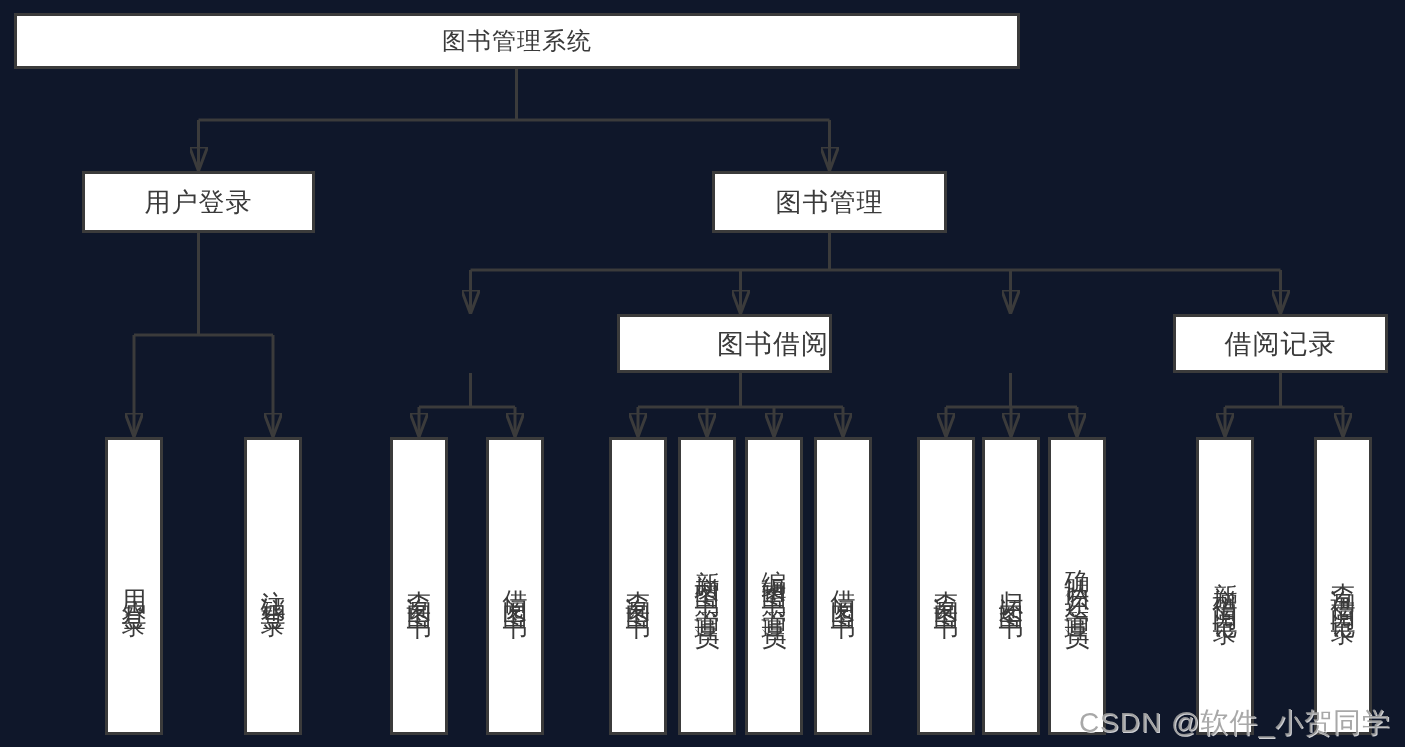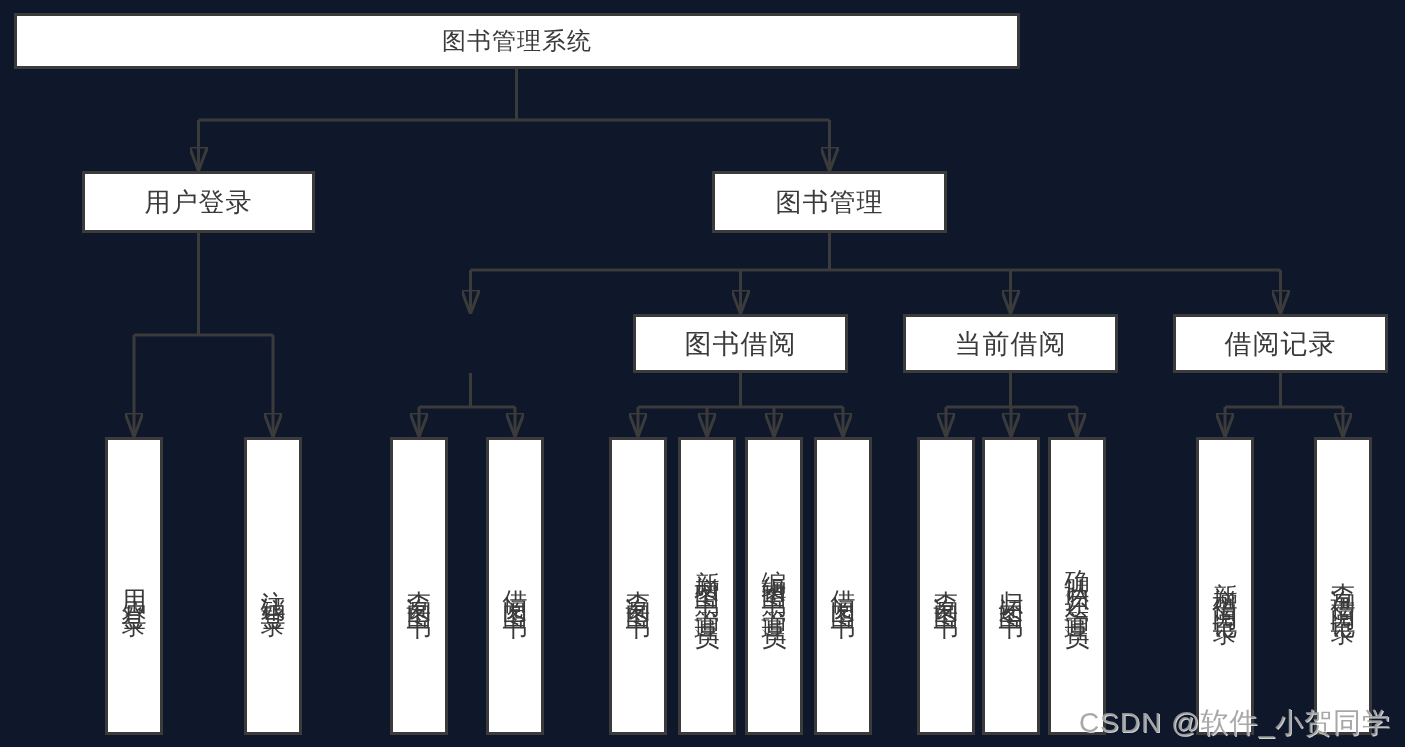--- a/index.html
+++ b/index.html
@@ -135,25 +135,22 @@
     <span>图书管理系统</span>
   </div>
 
   <div class="node lvl2" style="left:82px; width:233px;">
     <span>用户登录</span>
   </div>
   <div class="node lvl2" style="left:712px; width:235px;">
     <span>图书管理</span>
   </div>
 
-  <div class="node lvl3" style="left:633px;">
+  <div class="node lvl3" style="left:617px;justify-content:flex-end;">
     <span>图书借阅</span>
-  </div>
-  <div class="node lvl3" style="left:903px;">
-    <span>当前借阅</span>
   </div>
   <div class="node lvl3" style="left:1173px;">
     <span>借阅记录</span>
   </div>
 
   <div class="node leaf" style="left:105px;">
     <span class="vtext">用户登录</span>
   </div>
   <div class="node leaf" style="left:244px;">
     <span class="vtext">注销登录</span>

